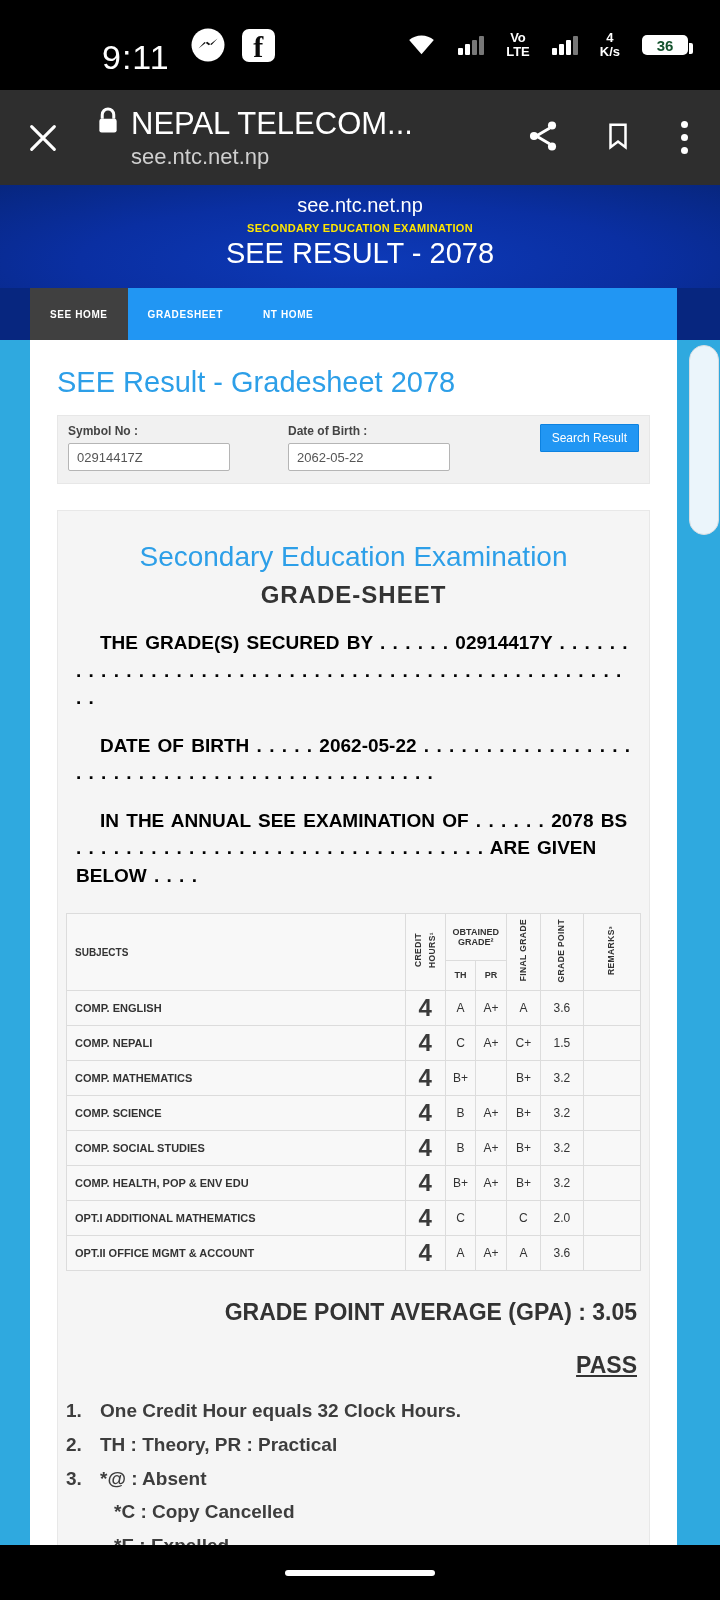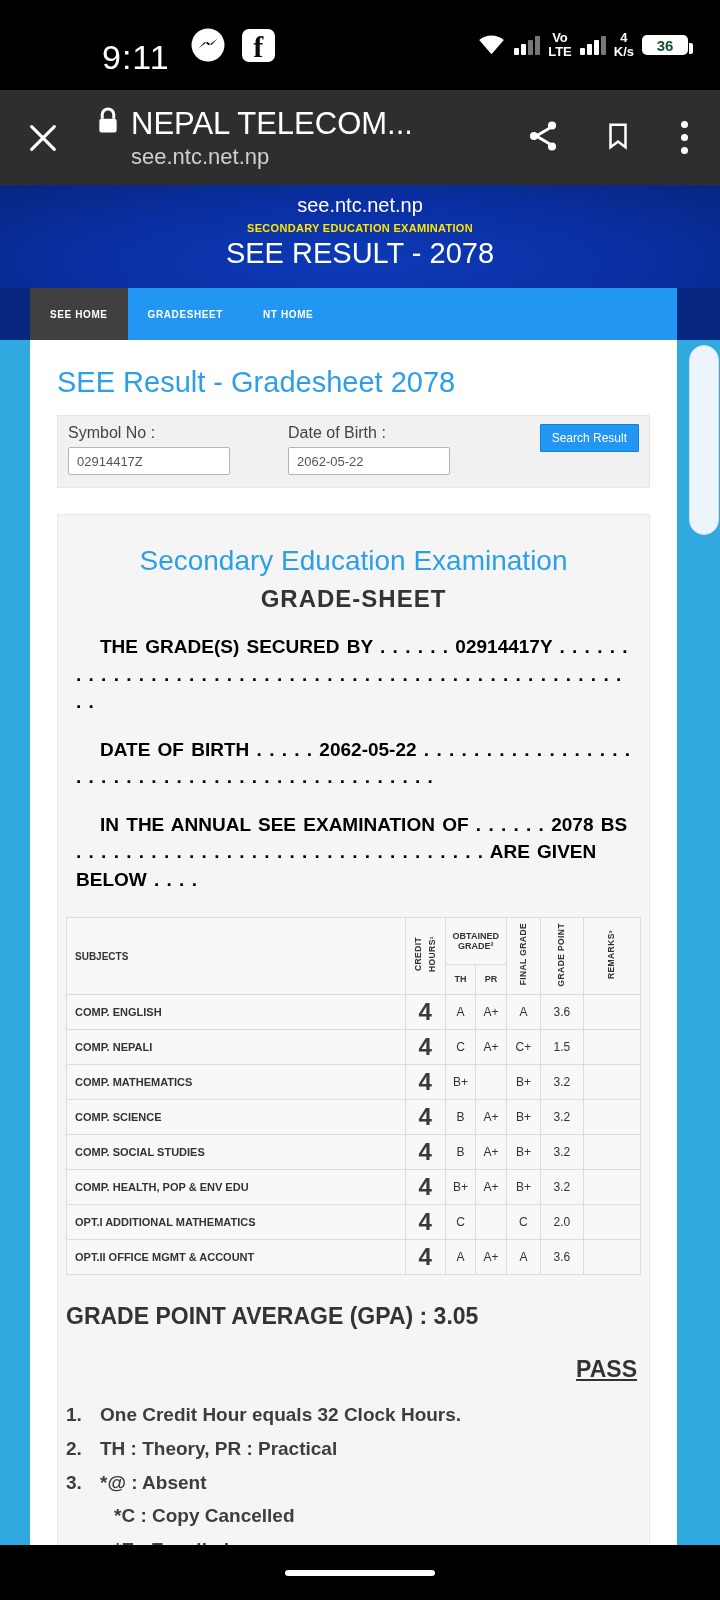--- a/index.html
+++ b/index.html
@@ -9,21 +9,21 @@
 
   
   .status-bar{height:90px;background:#000;display:flex;align-items:center;
     padding:0 26px 0 102px;color:#fff;flex:0 0 auto;}
   .status-time{font-size:34px;letter-spacing:1px;margin-top:25px;}
   .status-left-icons{display:flex;align-items:center;gap:16px;margin-left:20px;}
   .msgr-icon svg{display:block;}
   .fb-icon{width:33px;height:33px;background:#fff;border-radius:7px;color:#0b0b0b;
     font-weight:bold;font-size:30px;line-height:36px;text-align:center;
     font-family:"Liberation Serif",serif;overflow:hidden;}
-  .status-right{margin-left:auto;display:flex;align-items:center;gap:8px;}
+  .status-right{margin-left:auto;display:flex;align-items:center;gap:22px;}
   .stack{display:flex;flex-direction:column;align-items:center;line-height:1.05;
     font-size:13px;font-weight:bold;}
   .sig{display:flex;align-items:flex-end;gap:2px;height:20px;}
   .sig i{display:block;width:5px;background:#fff;border-radius:1px;}
   .sig i.dim{background:#777;}
   .battery{width:46px;height:20px;background:#fff;border-radius:5px;display:flex;
     align-items:center;justify-content:center;font-size:15px;font-weight:bold;
     color:#14532d;position:relative;margin-right:6px;}
   .battery-nub{position:absolute;right:-5px;top:8px;width:4px;height:11px;
     background:#fff;border-radius:0 2px 2px 0;}
@@ -61,21 +61,21 @@
 
   .scroll-pill{position:absolute;right:1px;top:160px;width:30px;height:190px;
     background:rgba(245,249,252,.95);border:1px solid #d9dee2;border-radius:15px;}
 
   
   .page-heading{font-size:29px;color:#2d9fe8;font-weight:400;margin:12px 0 16px;}
 
   .search-panel{background:#f1f1f1;border:1px solid #e7e7e7;padding:8px 10px 12px;
     display:flex;align-items:flex-start;}
   .field{display:flex;flex-direction:column;margin-right:58px;}
-  .field label{font-size:16px;font-weight:normal;color:#444;margin-bottom:5px;}
+  .field label{font-size:12px;font-weight:bold;color:#444;margin-bottom:5px;}
   .field input{width:162px;height:28px;border:1px solid #b5b5b5;border-radius:2px;
     font-size:13px;color:#555;padding:0 8px;background:#fff;font-family:inherit;}
   .search-btn{margin-left:auto;background:#2196f3;border:1px solid #0d82e0;color:#fff;
     font-size:12px;padding:6px 11px;border-radius:1px;font-family:inherit;cursor:pointer;}
 
   
   .sheet-card{margin-top:26px;background:#f5f5f5;border:1px solid #e8e8e8;
     padding:30px 8px 40px;}
   .sheet-title{text-align:center;color:#2d9fe8;font-size:28px;font-weight:400;margin-bottom:8px;}
   .sheet-sub{text-align:center;font-size:24px;font-weight:bold;color:#333;letter-spacing:1px;}
@@ -90,21 +90,21 @@
   .vhead span{writing-mode:vertical-rl;transform:rotate(180deg);display:inline-block;
     font-size:8.5px;font-weight:bold;color:#333;letter-spacing:.4px;line-height:1.6;
     max-height:68px;}
   th.h-obtained{font-size:9px;font-weight:bold;color:#333;height:42px;text-align:center;
     padding:0 2px;}
   th.h-sub{font-size:9px;font-weight:bold;color:#333;height:28px;text-align:center;}
   td.subj{font-size:11px;font-weight:bold;color:#333;text-align:left;padding:11px 8px;}
   td.credit{font-size:24px;font-weight:bold;color:#3a3a3a;text-align:center;}
   td.grade{font-size:12px;color:#333;text-align:center;}
 
-  .gpa-line{margin-top:28px;text-align:left;font-size:23px;font-weight:bold;
+  .gpa-line{margin-top:28px;text-align:right;font-size:23px;font-weight:bold;
     color:#333;padding-right:4px;}
   .pass-line{margin-top:26px;text-align:right;font-size:23px;font-weight:bold;
     color:#333;padding-right:4px;text-decoration:underline;}
 
   .notes{margin-top:20px;font-size:19px;font-weight:bold;color:#3d3d3d;}
   .note{display:flex;margin-bottom:9px;line-height:1.3;}
   .note-num{width:34px;flex:0 0 auto;}
   .note-subs{margin-left:48px;}
   .note-sub{margin-bottom:9px;line-height:1.3;}
 

